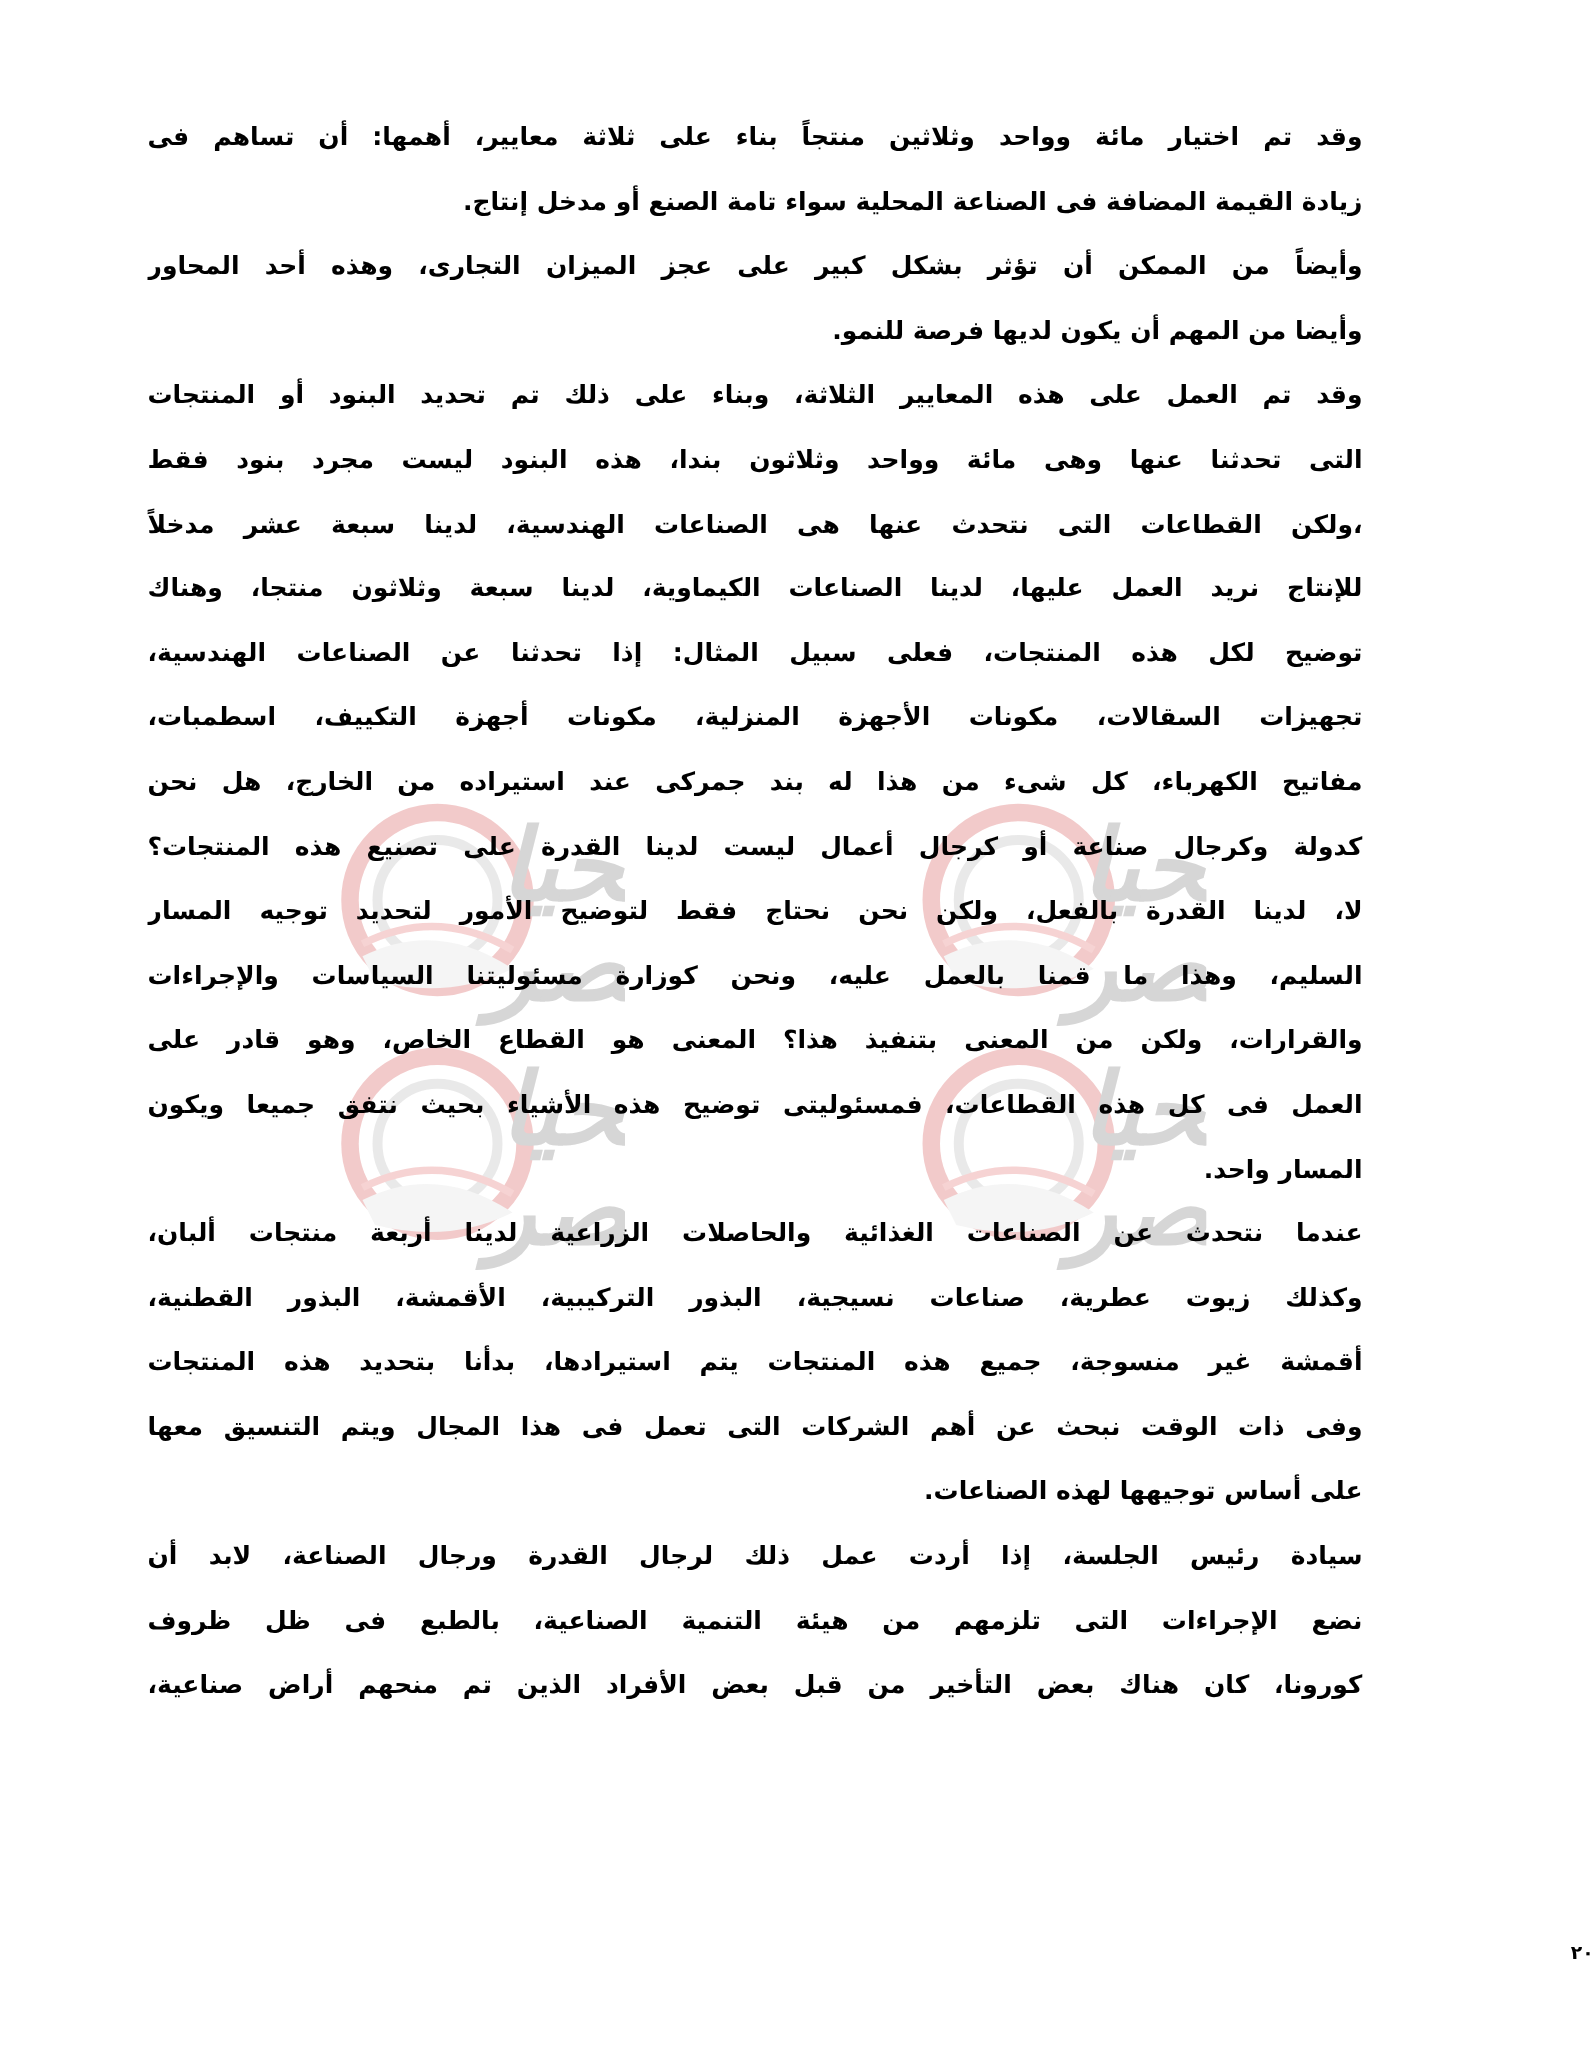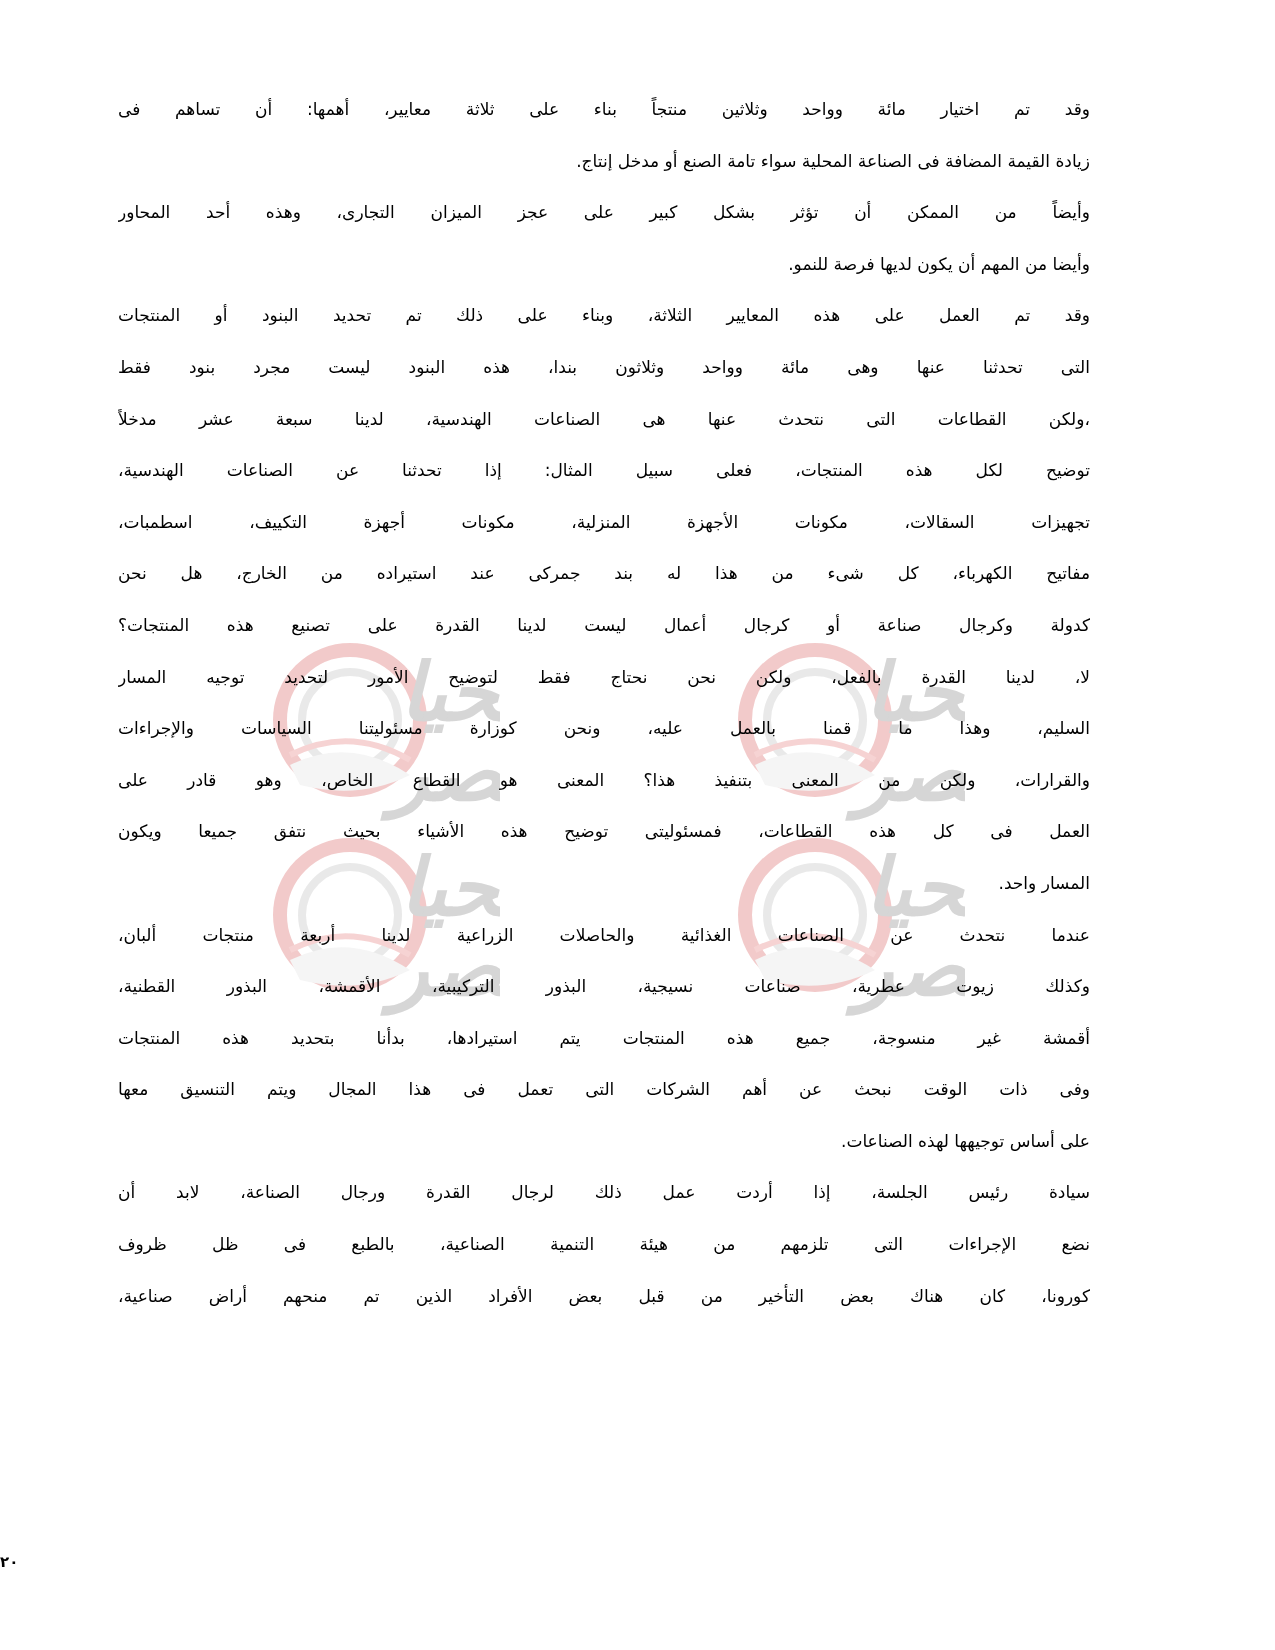--- a/index.html
+++ b/index.html
@@ -30,36 +30,36 @@
       width: 972px;
       direction: rtl;
       text-align: justify;
       text-align-last: right;
       z-index: 2;
     }
     .line {
       display: block;
       height: 51.6px;
       line-height: 51.6px;
-      font-size: 17px;
-      font-weight: normal;
+      font-size: 20px;
+      font-weight: bold;
       white-space: nowrap;
       text-align: justify;
       text-align-last: justify;
       overflow: hidden;
     }
     .line.last {
       text-align-last: right;
     }
     .page-number {
       position: absolute;
       left: 0;
       width: 1275px;
       top: 1553px;
-      text-align: left;
+      text-align: right;
       font-size: 15px;
       font-weight: bold;
       direction: rtl;
       z-index: 2;
     }
     .watermark {
       position: absolute;
       width: 230px;
       height: 200px;
       z-index: 1;
@@ -119,20 +119,21 @@
   </div>
 
   <div class="text-body" id="text-body">
       <div class="line">وقد تم اختيار مائة وواحد وثلاثين منتجاً بناء على ثلاثة معايير، أهمها: أن تساهم فى</div>
       <div class="line last">زيادة القيمة المضافة فى الصناعة المحلية سواء تامة الصنع أو مدخل إنتاج.</div>
       <div class="line">وأيضاً من الممكن أن تؤثر بشكل كبير على عجز الميزان التجارى، وهذه أحد المحاور</div>
       <div class="line last">وأيضا من المهم أن يكون لديها فرصة للنمو.</div>
       <div class="line">وقد تم العمل على هذه المعايير الثلاثة، وبناء على ذلك تم تحديد البنود أو المنتجات</div>
       <div class="line">التى تحدثنا عنها وهى مائة وواحد وثلاثون بندا، هذه البنود ليست مجرد بنود فقط</div>
       <div class="line">،ولكن القطاعات التى نتحدث عنها هى الصناعات الهندسية، لدينا سبعة عشر مدخلاً</div>
+      <div class="line">للإنتاج نريد العمل عليها، لدينا الصناعات الكيماوية، لدينا سبعة وثلاثون منتجا، وهناك</div>
       <div class="line">توضيح لكل هذه المنتجات، فعلى سبيل المثال: إذا تحدثنا عن الصناعات الهندسية،</div>
       <div class="line">تجهيزات السقالات، مكونات الأجهزة المنزلية، مكونات أجهزة التكييف، اسطمبات،</div>
       <div class="line">مفاتيح الكهرباء، كل شىء من هذا له بند جمركى عند استيراده من الخارج، هل نحن</div>
       <div class="line">كدولة وكرجال صناعة أو كرجال أعمال ليست لدينا القدرة على تصنيع هذه المنتجات؟</div>
       <div class="line">لا، لدينا القدرة بالفعل، ولكن نحن نحتاج فقط لتوضيح الأمور لتحديد توجيه المسار</div>
       <div class="line">السليم، وهذا ما قمنا بالعمل عليه، ونحن كوزارة مسئوليتنا السياسات والإجراءات</div>
       <div class="line">والقرارات، ولكن من المعنى بتنفيذ هذا؟ المعنى هو القطاع الخاص، وهو قادر على</div>
       <div class="line">العمل فى كل هذه القطاعات، فمسئوليتى توضيح هذه الأشياء بحيث نتفق جميعا ويكون</div>
       <div class="line last">المسار واحد.</div>
       <div class="line">عندما نتحدث عن الصناعات الغذائية والحاصلات الزراعية لدينا أربعة منتجات ألبان،</div>

